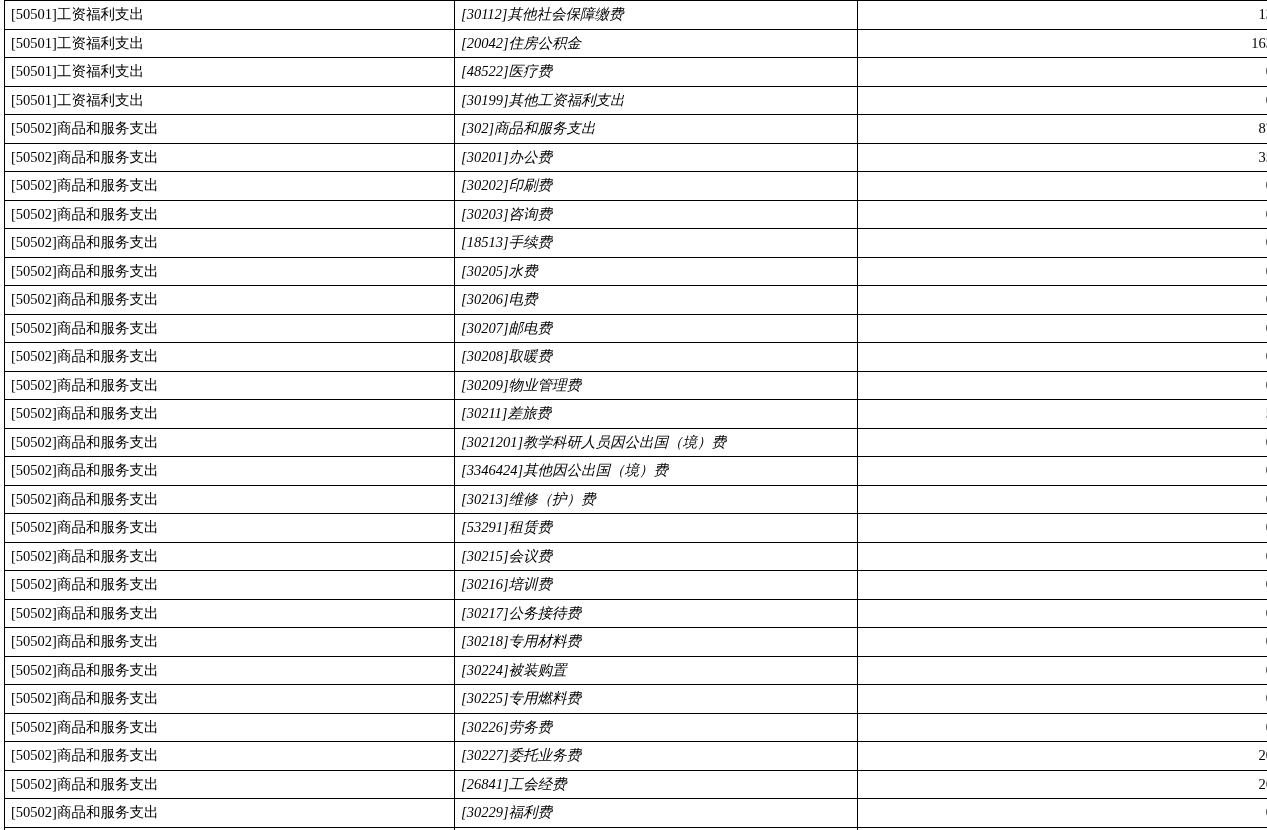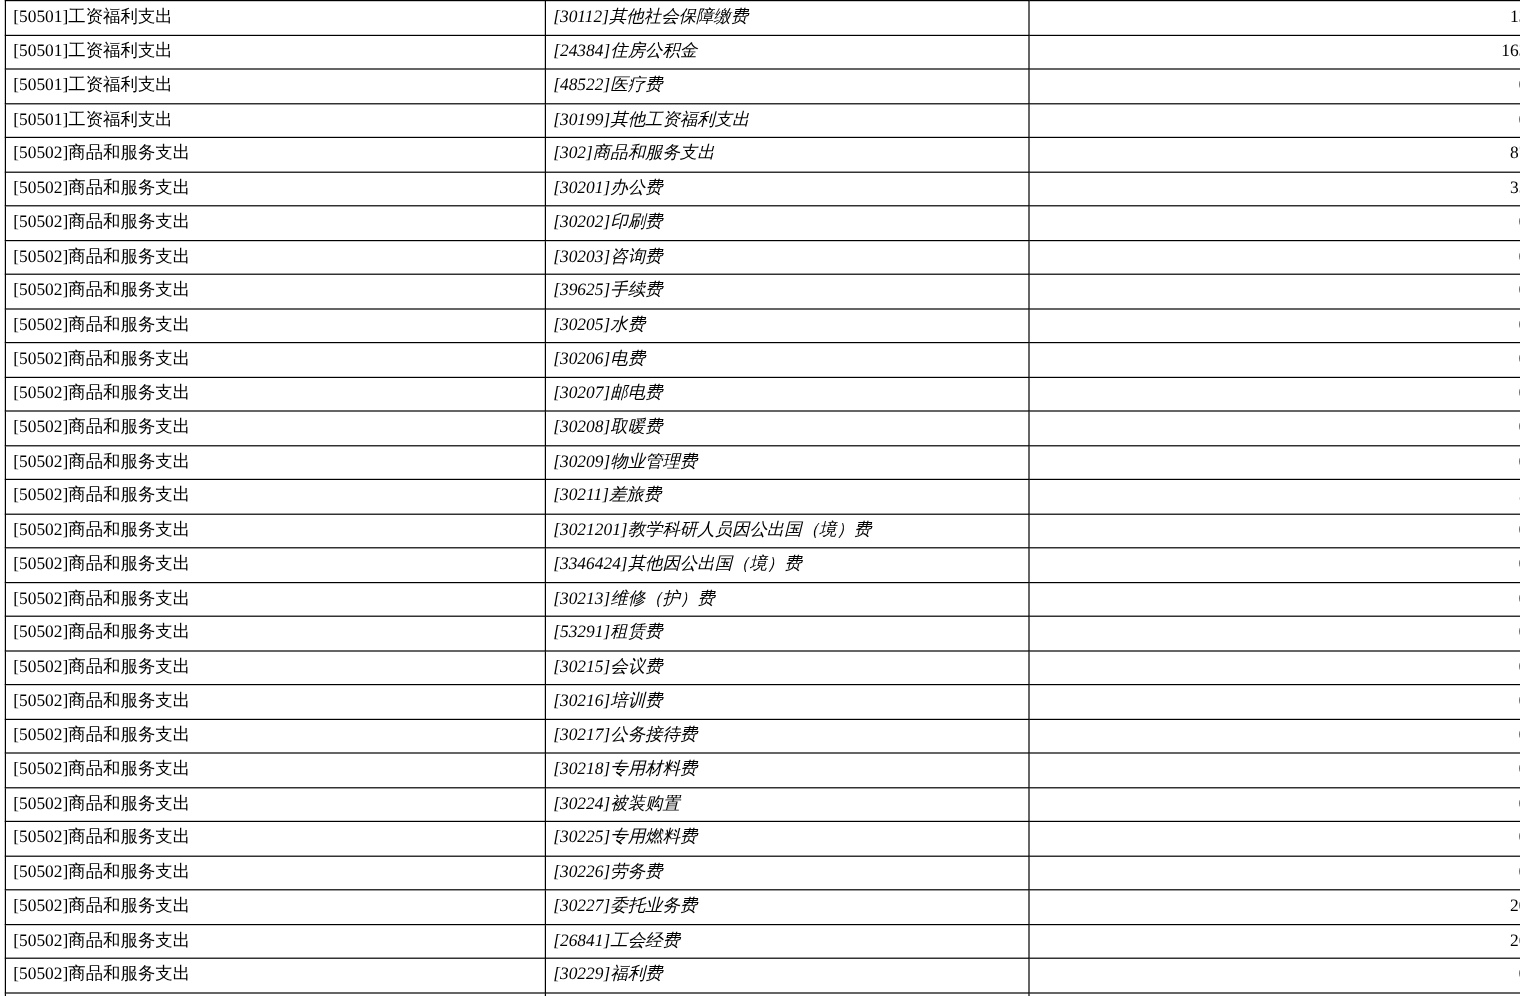--- a/index.html
+++ b/index.html
@@ -53,21 +53,21 @@
 <div class="sheet">
   <table class="budget-table">
     <tbody>
         <tr>
           <td class="col-func">[50501]工资福利支出</td>
           <td class="col-econ">[30112]其他社会保障缴费</td>
           <td class="col-amount">13.27</td>
         </tr>
         <tr>
           <td class="col-func">[50501]工资福利支出</td>
-          <td class="col-econ">[24384]住房公积金</td>
+          <td class="col-econ">[20042]住房公积金</td>
           <td class="col-amount">163.28</td>
         </tr>
         <tr>
           <td class="col-func">[50501]工资福利支出</td>
           <td class="col-econ">[48522]医疗费</td>
           <td class="col-amount">0.00</td>
         </tr>
         <tr>
           <td class="col-func">[50501]工资福利支出</td>
           <td class="col-econ">[30199]其他工资福利支出</td>
@@ -88,21 +88,21 @@
           <td class="col-econ">  [30202]印刷费</td>
           <td class="col-amount">0.00</td>
         </tr>
         <tr>
           <td class="col-func">[50502]商品和服务支出</td>
           <td class="col-econ">  [30203]咨询费</td>
           <td class="col-amount">0.00</td>
         </tr>
         <tr>
           <td class="col-func">[50502]商品和服务支出</td>
-          <td class="col-econ">  [39625]手续费</td>
+          <td class="col-econ">  [18513]手续费</td>
           <td class="col-amount">0.00</td>
         </tr>
         <tr>
           <td class="col-func">[50502]商品和服务支出</td>
           <td class="col-econ">  [30205]水费</td>
           <td class="col-amount">0.00</td>
         </tr>
         <tr>
           <td class="col-func">[50502]商品和服务支出</td>
           <td class="col-econ">  [30206]电费</td>

